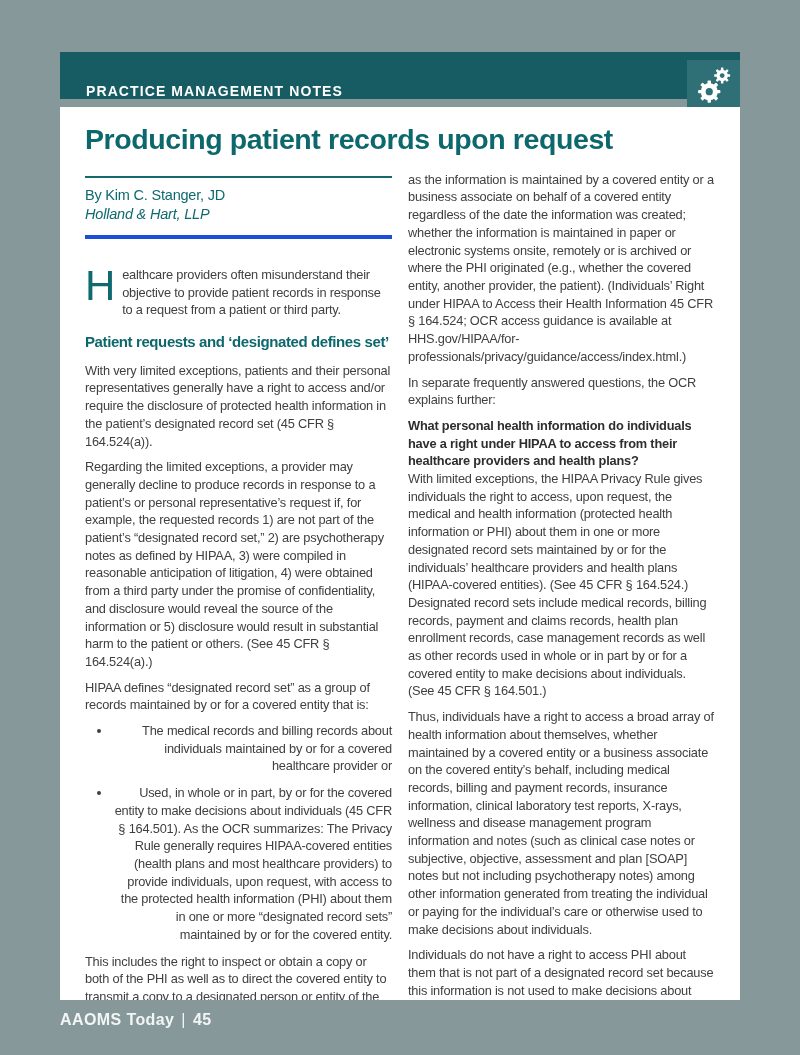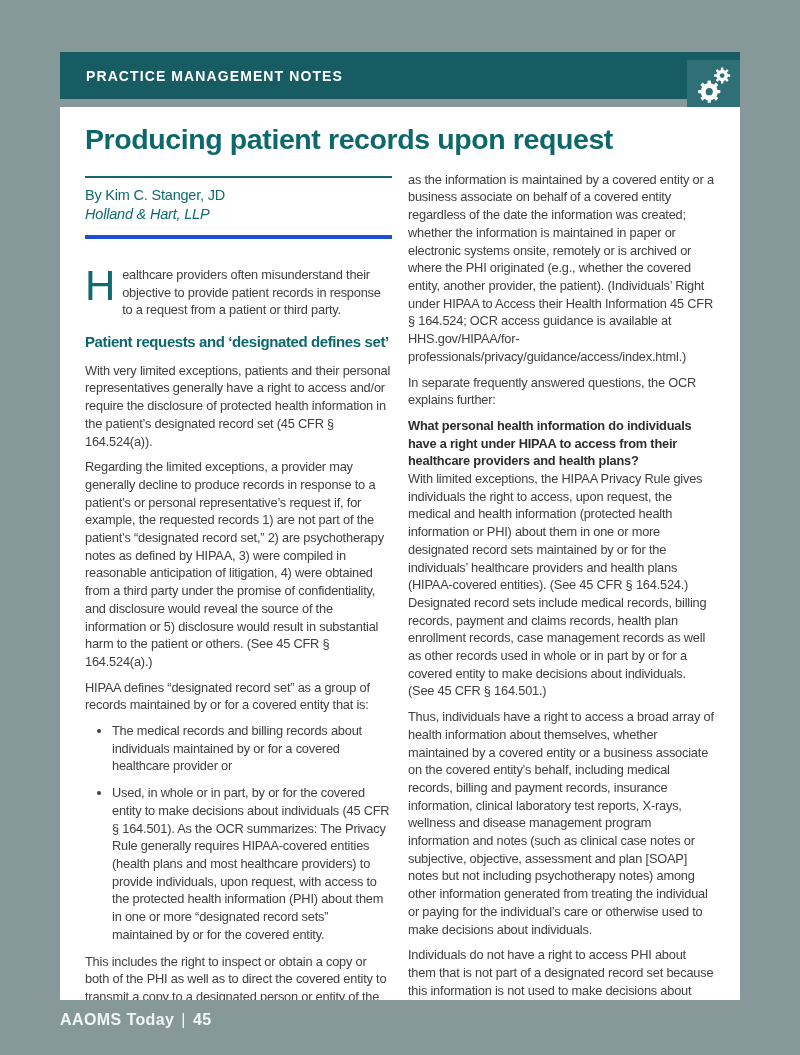--- a/index.html
+++ b/index.html
@@ -9,21 +9,21 @@
     font-family: "Liberation Sans", sans-serif;
     position: relative;
     overflow: hidden;
   }
   .header-bar {
     position: absolute;
     left: 60px; top: 52px;
     width: 680px; height: 47px;
     background: #165C62;
     display: flex;
-    align-items: center;
+    align-items: flex-end;
     padding-left: 26px;
   }
   .header-title {
     color: #ffffff;
     font-weight: bold;
     font-size: 14px;
     letter-spacing: 1.1px;
   }
   .gear-box {
     position: absolute;
@@ -89,21 +89,21 @@
   }
   .section-heading {
     color: #0D686D;
     font-size: 15px;
     font-weight: bold;
     letter-spacing: -0.4px;
     white-space: nowrap;
     margin: 14px 0 11px 0;
   }
   ul.bullet-list { margin: 2px 0 8px 0; padding-left: 27px; }
-  ul.bullet-list li { margin-bottom: 9px; }
+  ul.bullet-list li { margin-bottom: 9px; text-align: right; }
   .qa-question {
     display: block;
     font-weight: bold;
     color: #2E2E30;
   }
   .footer {
     position: absolute;
     left: 60px; top: 1011px;
     width: 680px;
     text-align: left;

